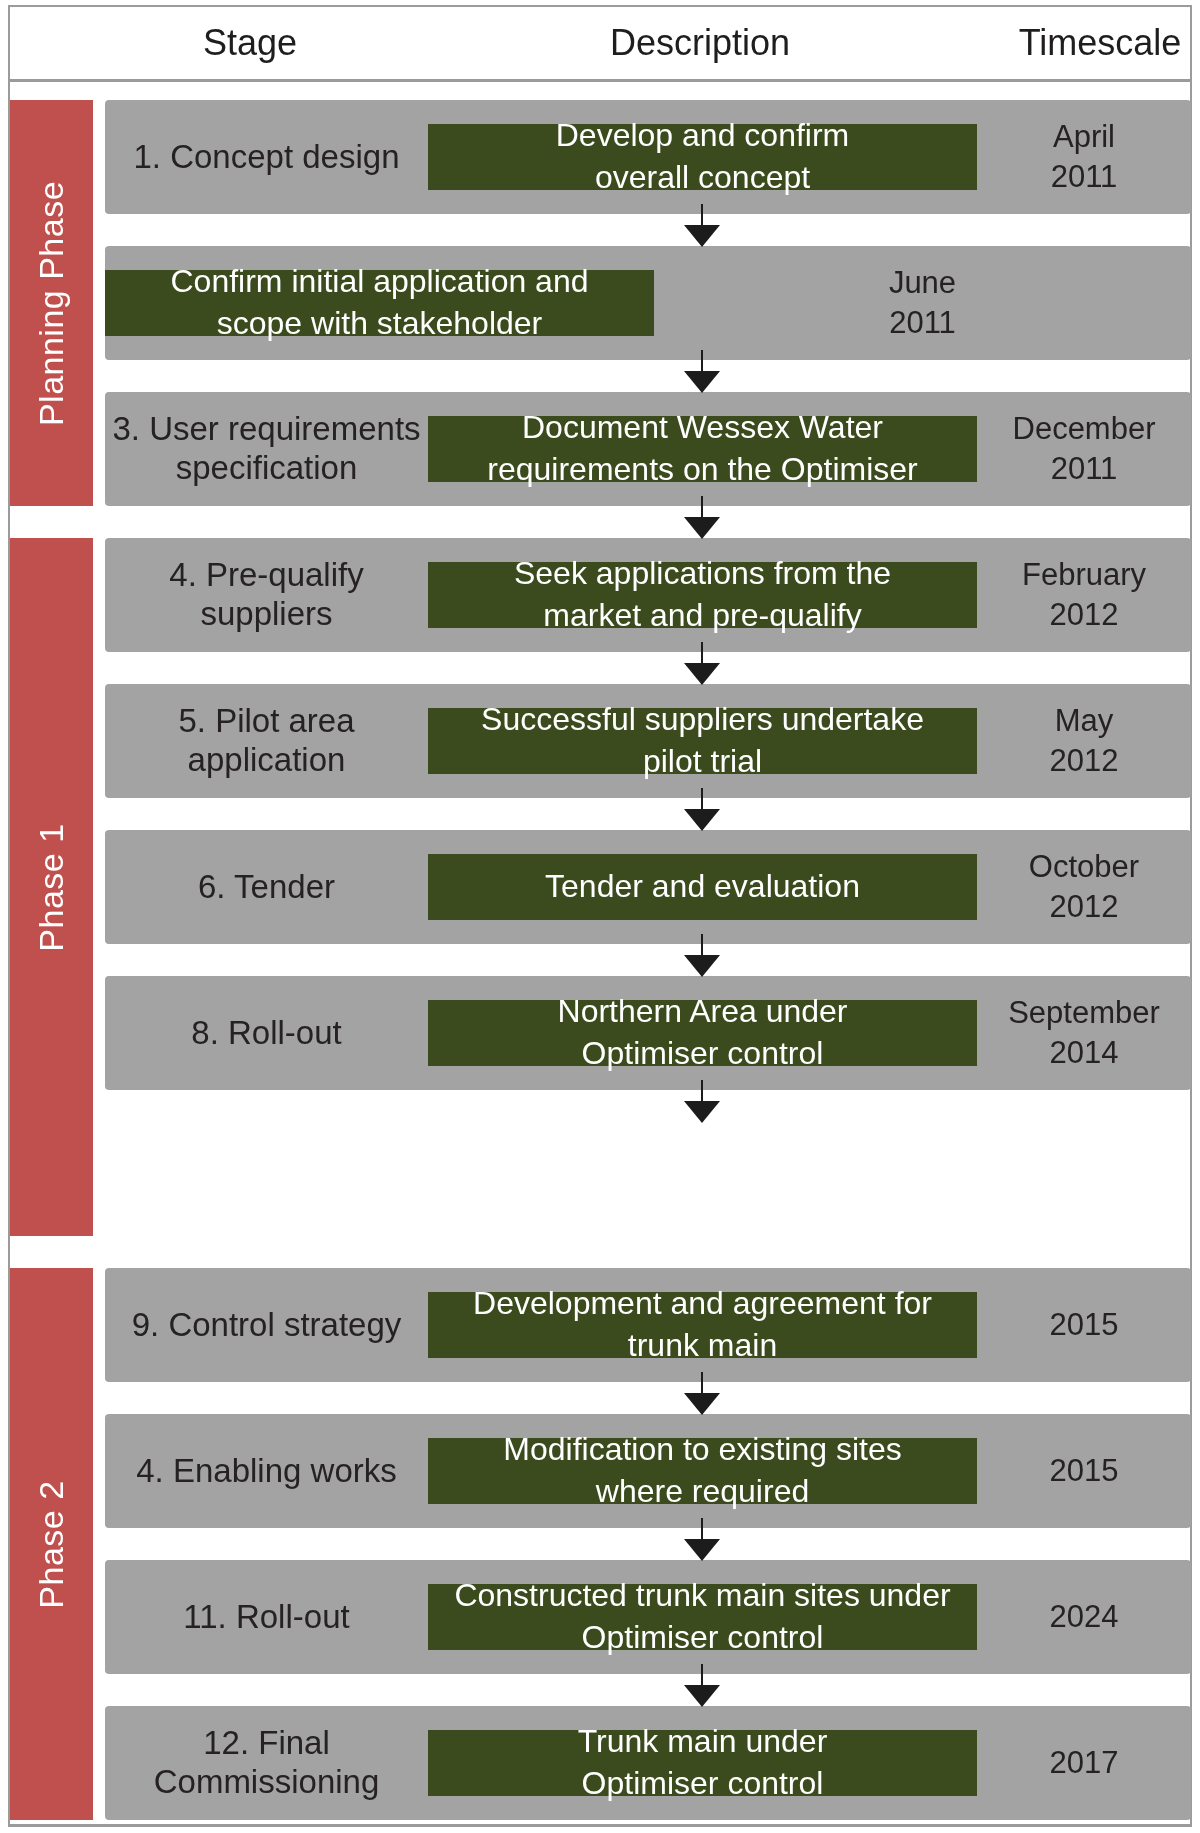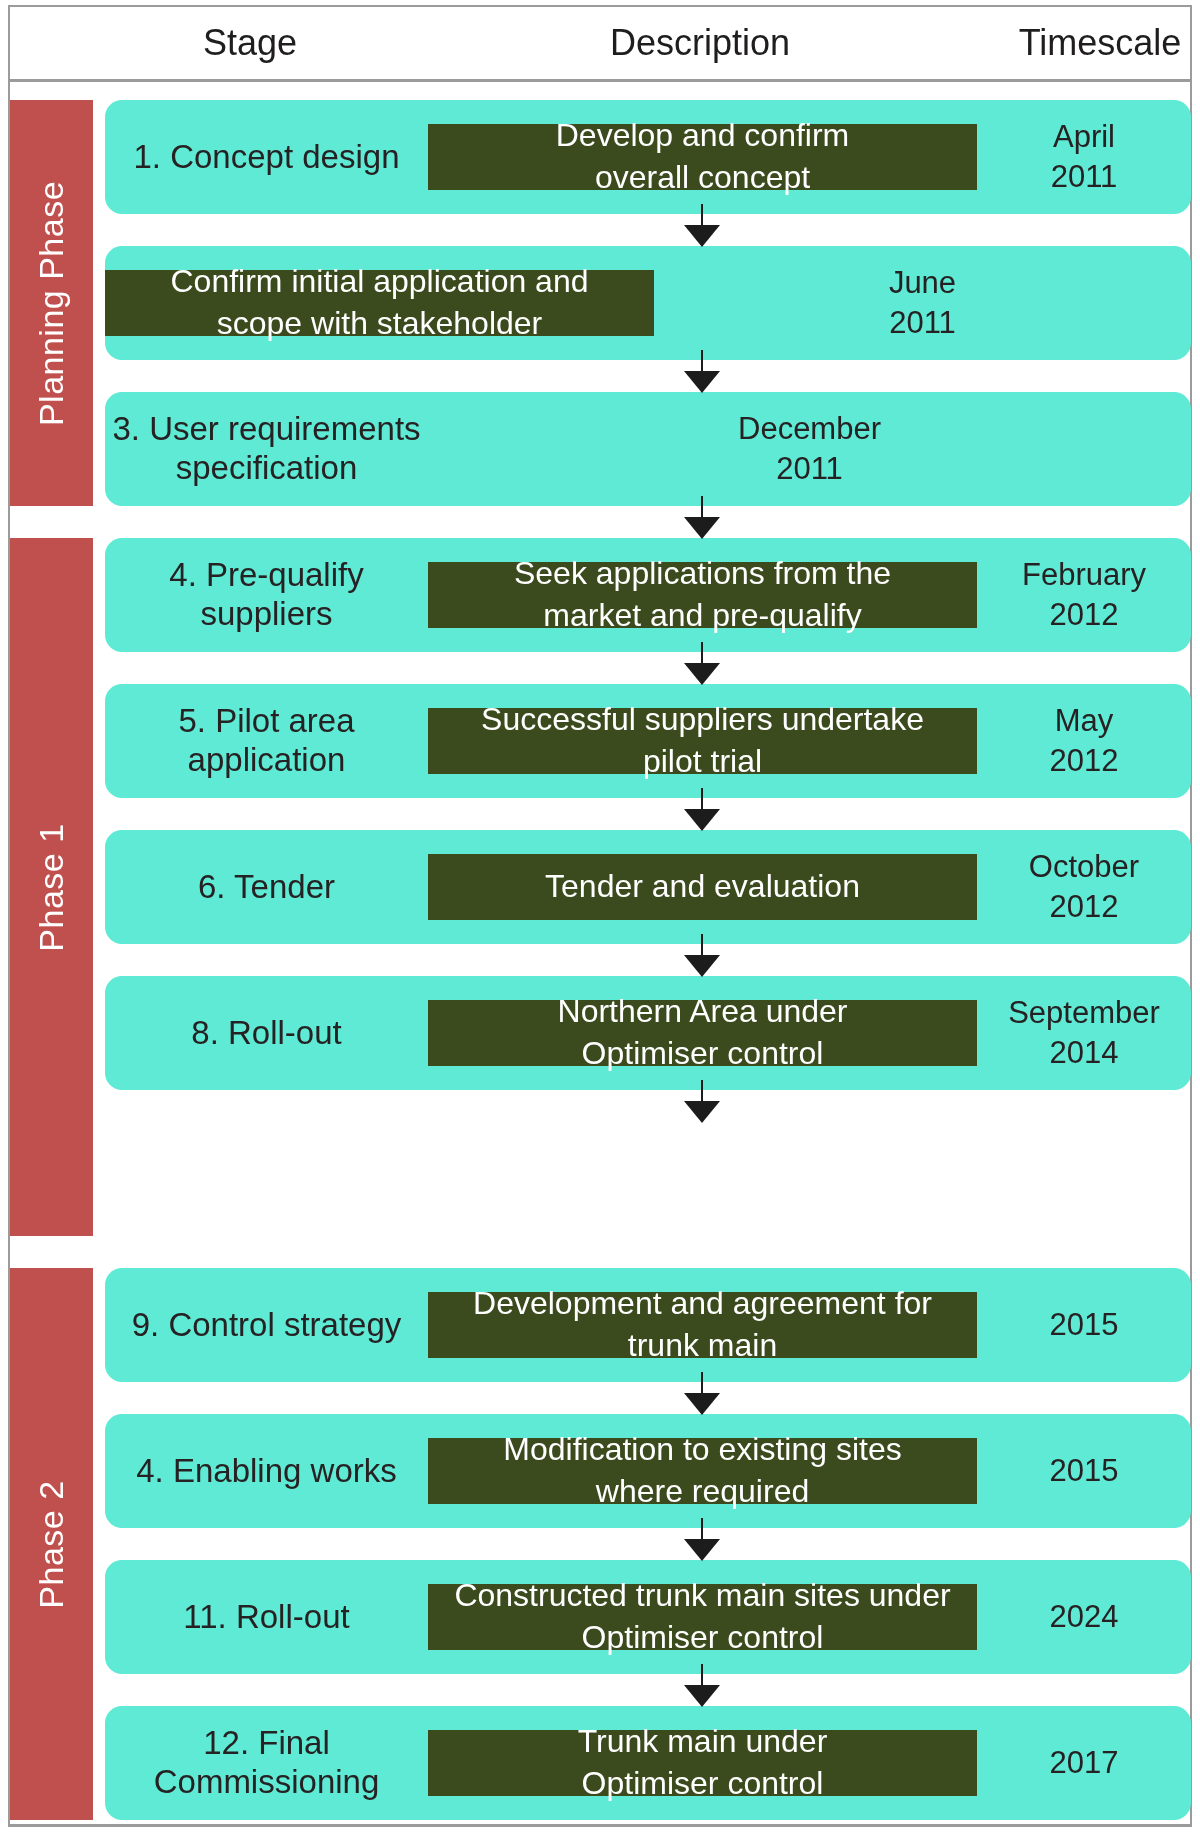--- a/index.html
+++ b/index.html
@@ -27,21 +27,21 @@
   .phase-bar {
     flex:none; width:83px; background:#c0504d;
     display:flex; align-items:center; justify-content:center; overflow:visible;
   }
   .phase-label {
     transform:rotate(-90deg); white-space:nowrap;
     color:#ffffff; font-size:34px; letter-spacing:0.5px;
   }
   .rows { flex:1; margin-left:12px; display:flex; flex-direction:column; gap:32px; }
   .stage-row {
-    height:114px; background:#5eead4; border-radius:17px;
+    height:114px; background:#a3a3a3; border-radius:4px;
     position:relative; display:flex; align-items:stretch;
   }
   .stage-cell {
     width:323px; flex:none; display:flex; align-items:center; justify-content:center;
     text-align:center; font-size:33px; line-height:1.18; color:#262223;
     white-space:pre-line;
   }
   .desc-box {
     width:549px; flex:none; margin:24px 0; background:#3b4b1d;
     display:flex; align-items:center; justify-content:center;
@@ -103,20 +103,22 @@
     <div class="time-cell">June
 2011</div>
   <div class="flow-arrow">
     <div class="stem"></div>
     <div class="head"></div>
   </div>
         </div>
         <div class="stage-row">
     <div class="stage-cell">3. User requirements
 specification</div>
+    <div class="desc-box">Document Wessex Water
+requirements on the Optimiser</div>
     <div class="time-cell">December
 2011</div>
   <div class="flow-arrow">
     <div class="stem"></div>
     <div class="head"></div>
   </div>
         </div>
       </div>
   </div>
     <div class="phase-group" style="top: 538px; height: 698px;">

